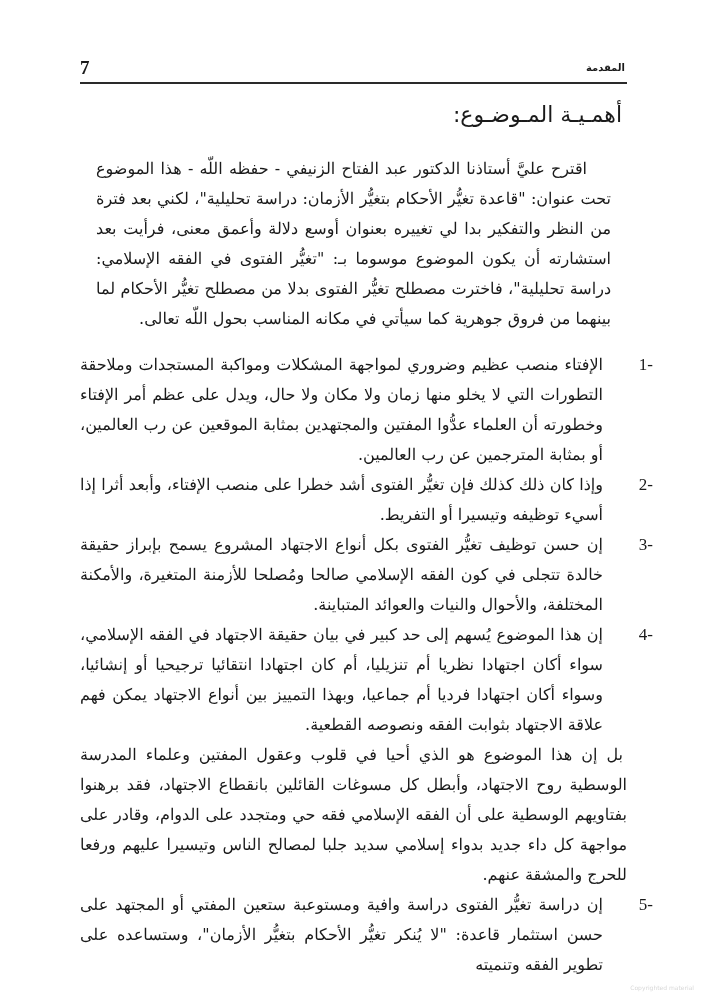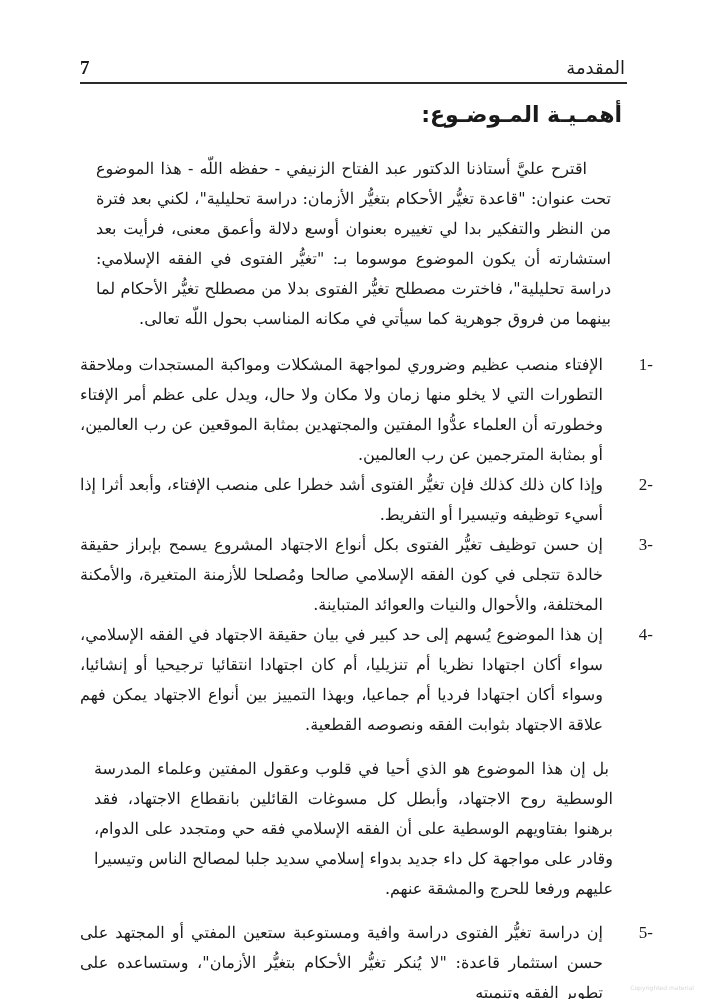--- a/index.html
+++ b/index.html
@@ -3,31 +3,31 @@
 <meta charset="utf-8">
 <style>
   html, body { margin: 0; padding: 0; background: #ffffff; }
   body { width: 708px; height: 999px; position: relative; overflow: hidden;
          font-family: "DejaVu Serif", "Liberation Serif", serif; color: #1a1a1a; }
   .page { position: absolute; left: 0; top: 0; width: 708px; height: 999px; }
   .running-header { position: absolute; left: 80px; top: 56px; width: 547px; height: 26px; }
   .page-number { position: absolute; left: 0; top: 0; font-family: "Liberation Serif", serif;
                  font-weight: bold; font-size: 19px; line-height: 24px; }
   .section-name { position: absolute; right: 2px; top: 2px; direction: rtl;
-                  font-family: "DejaVu Sans", sans-serif; font-weight: normal; font-size: 18px; line-height: 20px; }
+                  font-family: "DejaVu Sans", sans-serif; font-weight: bold; font-size: 10px; line-height: 20px; }
   .header-rule { position: absolute; left: 80px; top: 82px; width: 547px; height: 2px; background: #2a2a2a; }
   .heading { position: absolute; right: 86px; top: 98px; direction: rtl;
-             font-family: "DejaVu Sans", sans-serif; font-weight: bold; font-size: 22px; line-height: 34px; text-align: right; }
+             font-family: "DejaVu Sans", sans-serif; font-weight: normal; font-size: 22px; line-height: 34px; text-align: right; }
   .body { position: absolute; left: 80px; top: 138px; width: 547px; direction: rtl;
           font-size: 16px; line-height: 30px; text-align: justify; }
   .para { margin: 16px; text-indent: 24px; }
   .list-item { margin: 0; position: relative; padding-right: 24px; text-indent: 0; }
   .list-num { position: absolute; right: -26px; top: 0; direction: ltr;
               font-family: "Liberation Serif", serif; font-size: 17px; }
-  .plain { margin: 14px; text-indent: 4px; }
+  .plain { margin: 0; text-indent: 4px; }
   .watermark { position: absolute; right: 14px; bottom: 8px; font-family: "DejaVu Sans", sans-serif;
                font-size: 6px; color: #d8d8d8; }
 </style>
 </head>
 <body>
 
 <div class="page">
   <div class="running-header">
     <span class="page-number">7</span>
     <span class="section-name">المقدمة</span>

